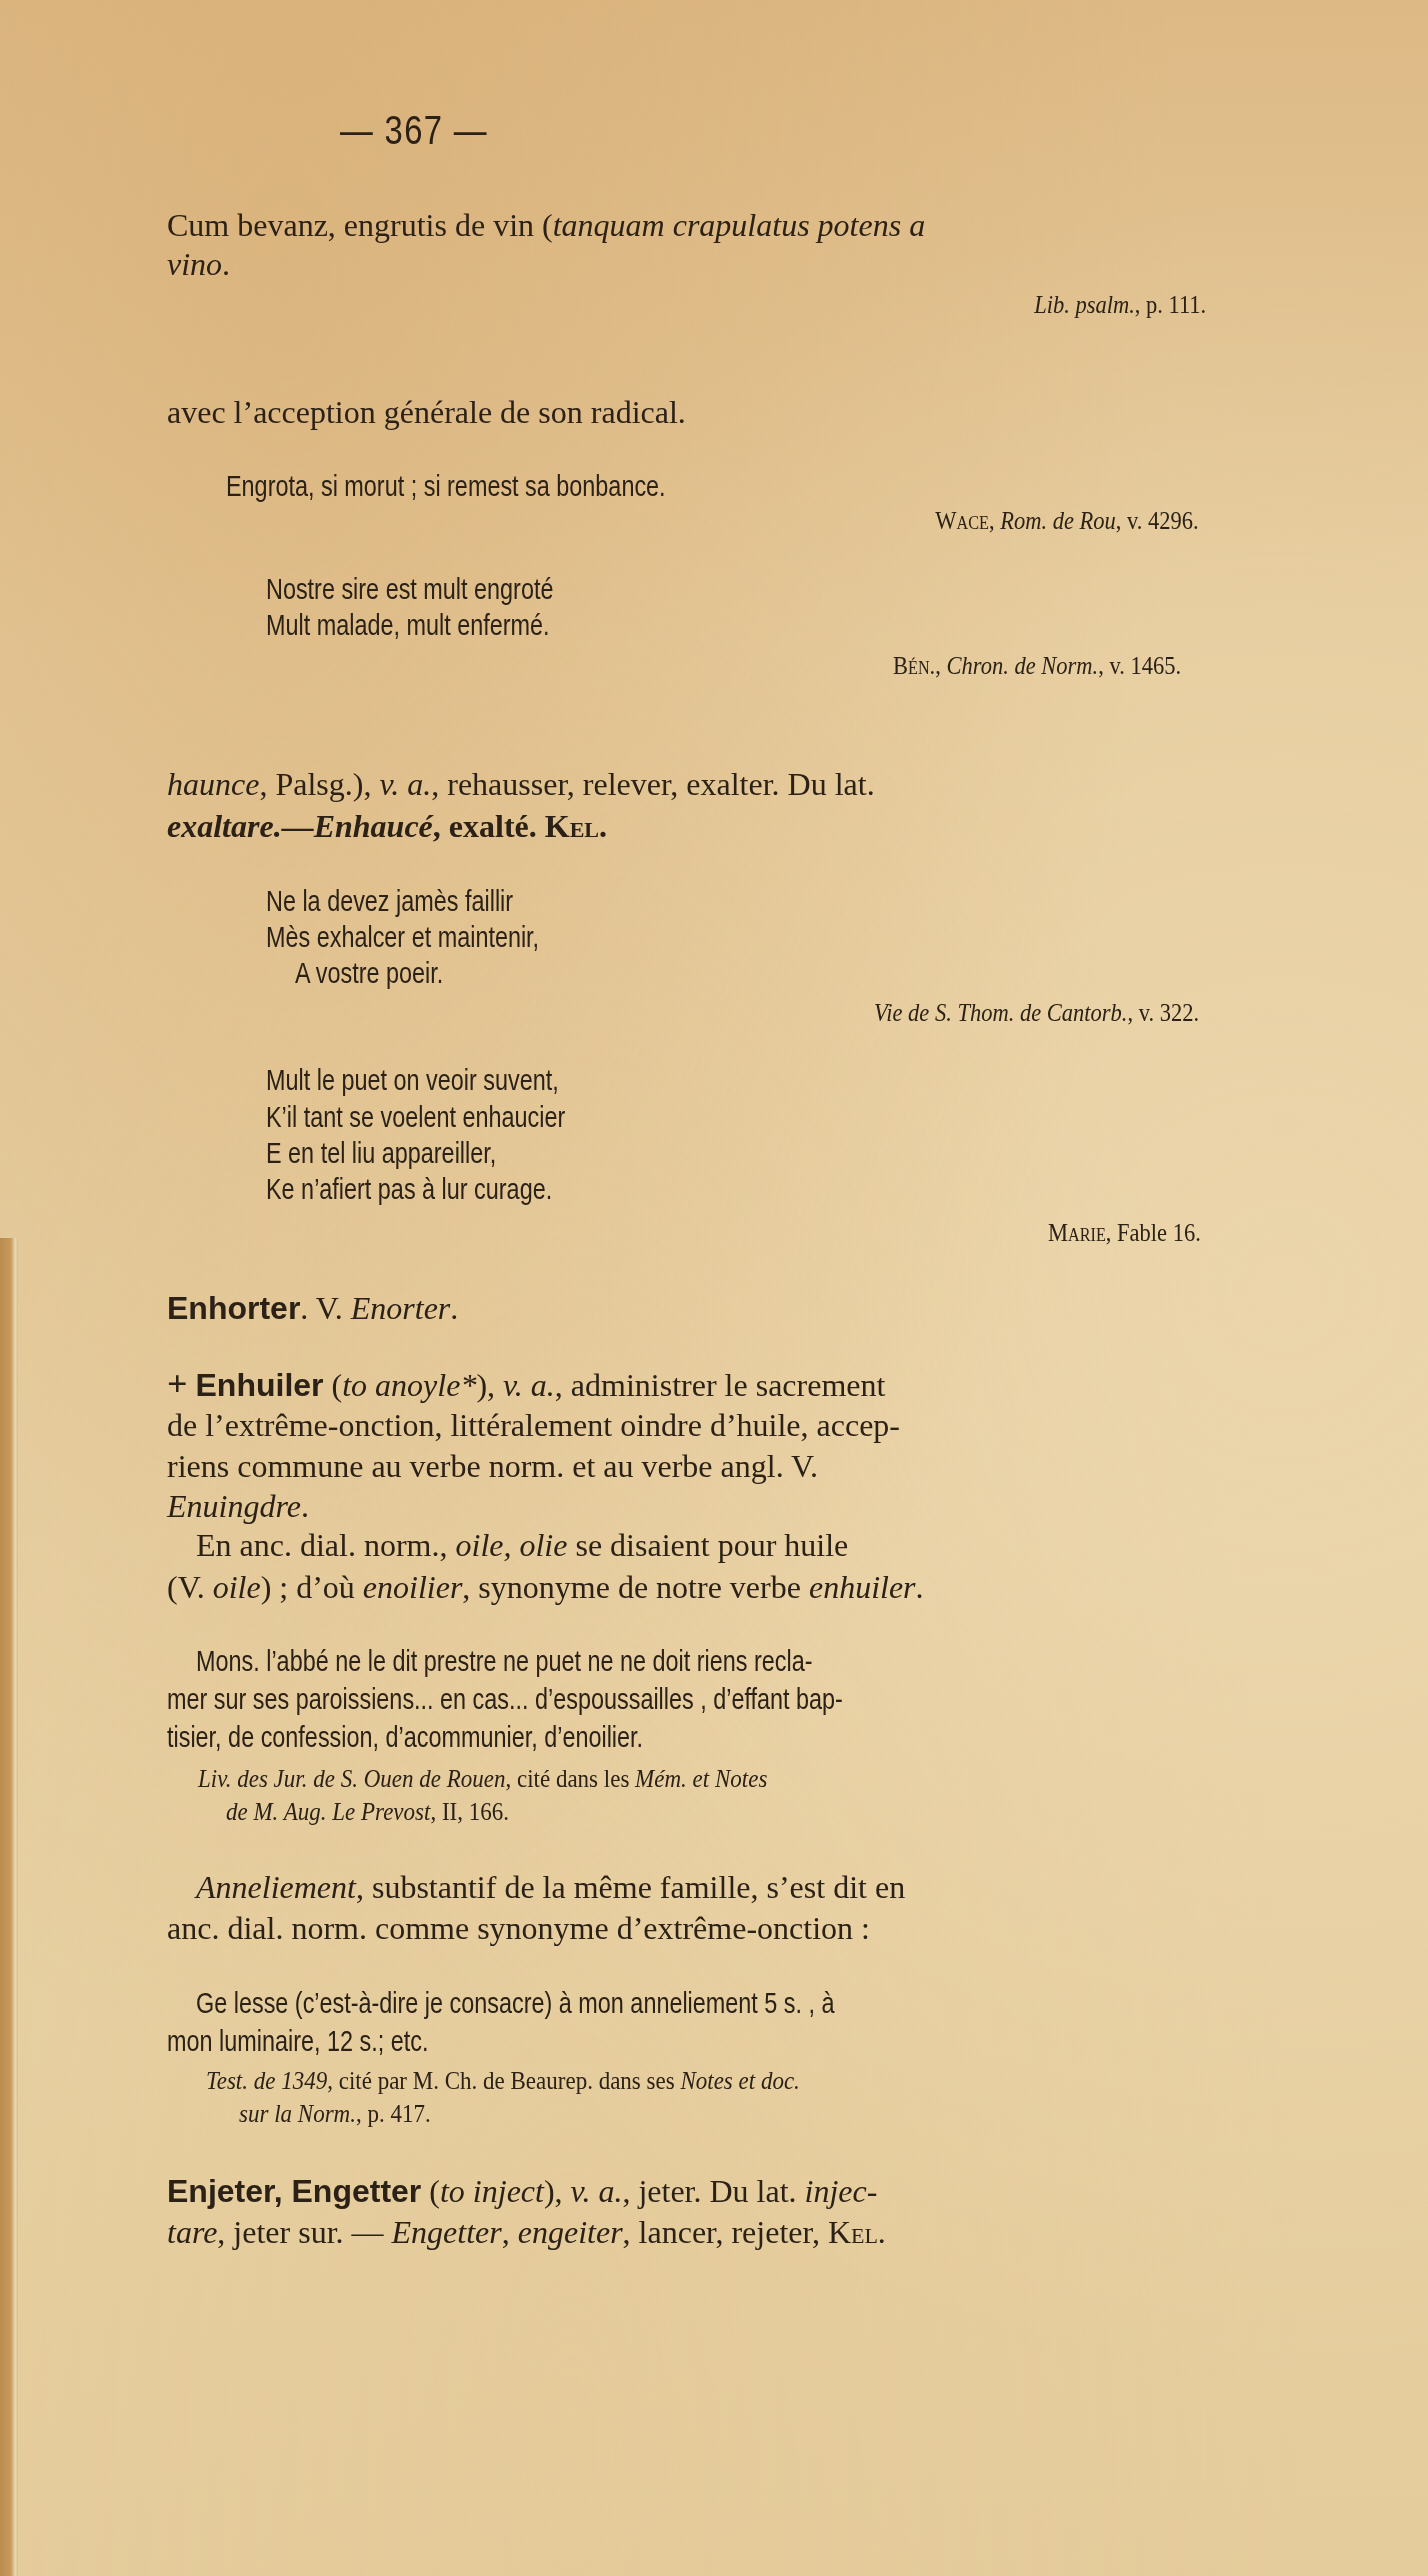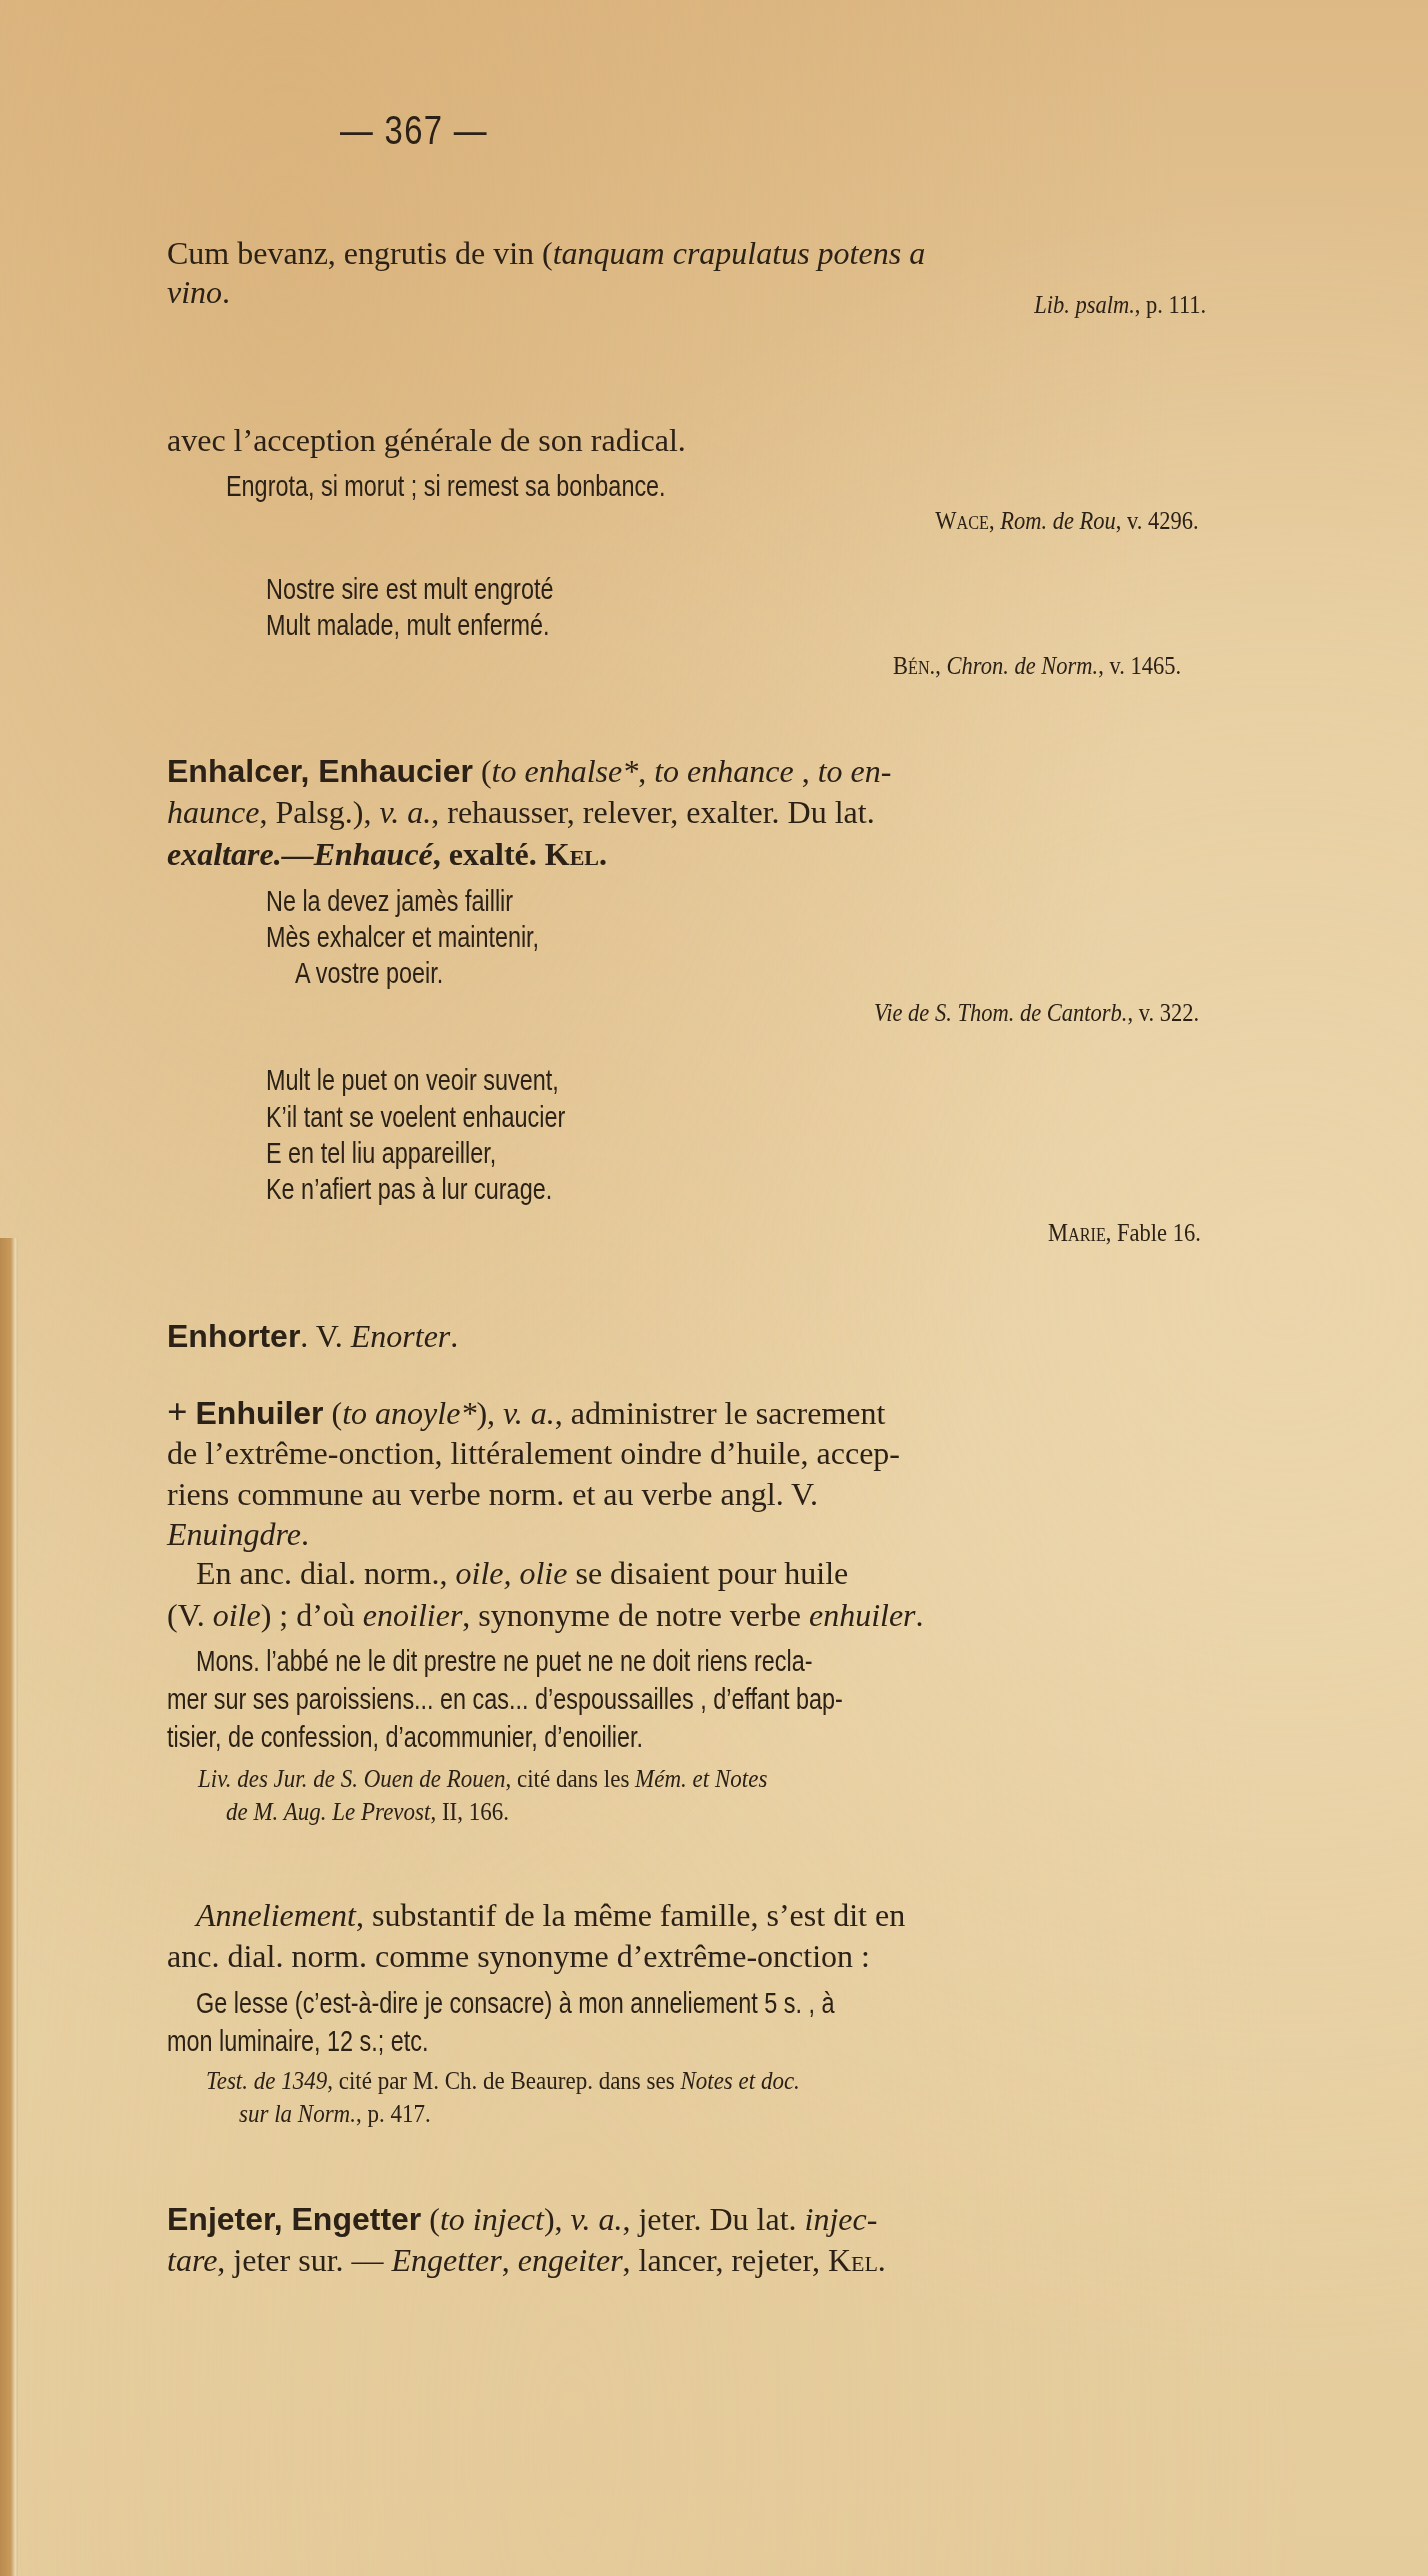--- a/index.html
+++ b/index.html
@@ -24,21 +24,21 @@
     .page {
       position: absolute; left: 18px; top: 0; width: 1429px; height: 2576px;
     }
     .abs { position: absolute; white-space: nowrap; }
     .pageno {
       left: 0; width: 792px; top: 107px; text-align: center;
       font-size: 41px; letter-spacing: 1.7px;
       font-family: "Liberation Sans Narrow", "Liberation Sans", sans-serif;
       transform: scaleX(0.8); transform-origin: 396px 0;
     }
-    .txt { font-size: 32px; line-height: 40px; margin-top: 28px; }
+    .txt { font-size: 32px; line-height: 40px; }
     .quote { font-size: 30px; line-height: 38px; font-family: "Liberation Sans", sans-serif; transform: scaleX(0.78); transform-origin: 0 0; }
     .cite { font-size: 25px; line-height: 31px; transform: scaleX(0.9); transform-origin: 100% 0; text-align: right; }
     .cite-l { font-size: 25px; line-height: 31px; transform: scaleX(0.92); transform-origin: 0 0; }
     i { font-style: italic; }
     b { font-weight: bold; font-family: "Liberation Sans", sans-serif; }
     .sc { font-variant: small-caps; }
   </style>
 </head>
 <body>
 
@@ -54,21 +54,20 @@
 
   <div class="abs txt" style="left:149px; top:392px;">avec l’acception générale de son radical.</div>
 
   <div class="abs quote" style="left:208px; top:467px;">Engrota, si morut ; si remest sa bonbance.</div>
   <div class="abs cite" style="right:248px; top:505px;"><span class="sc">Wace</span><span>, </span><i>Rom. de Rou</i><span>, v. 4296.</span></div>
 
   <div class="abs quote" style="left:248px; top:570px;">Nostre sire est mult engroté</div>
   <div class="abs quote" style="left:248px; top:606px;">Mult malade, mult enfermé.</div>
   <div class="abs cite" style="right:266px; top:650px;"><span class="sc">Bén.</span><span>, </span><i>Chron. de Norm.</i><span>, v. 1465.</span></div>
 
-  <div class="abs txt" style="left:149px; top:723px;"><b>Enhalcer, Enhaucier</b><span> (</span><i>to enhalse*</i><span>, </span><i>to enhance</i><span> , </span><i>to en-</i></div>
   <div class="abs txt" style="left:149px; top:764px;"><i>haunce</i><span>, Palsg.), </span><i>v. a.</i><span>, rehausser, relever, exalter. Du lat.</span></div>
   <div class="abs txt" style="left:149px; top:806px;font-weight:bold;"><i>exaltare.—Enhaucé</i><span>, exalté. </span><span class="sc">Kel.</span></div>
 
   <div class="abs quote" style="left:248px; top:882px;">Ne la devez jamès faillir</div>
   <div class="abs quote" style="left:248px; top:918px;">Mès exhalcer et maintenir,</div>
   <div class="abs quote" style="left:277px; top:954px;">A vostre poeir.</div>
   <div class="abs cite" style="right:248px; top:997px;"><i>Vie de S. Thom. de Cantorb.</i><span>, v. 322.</span></div>
 
   <div class="abs quote" style="left:248px; top:1061px;">Mult le puet on veoir suvent,</div>
   <div class="abs quote" style="left:248px; top:1098px;">K’il tant se voelent enhaucier</div>

